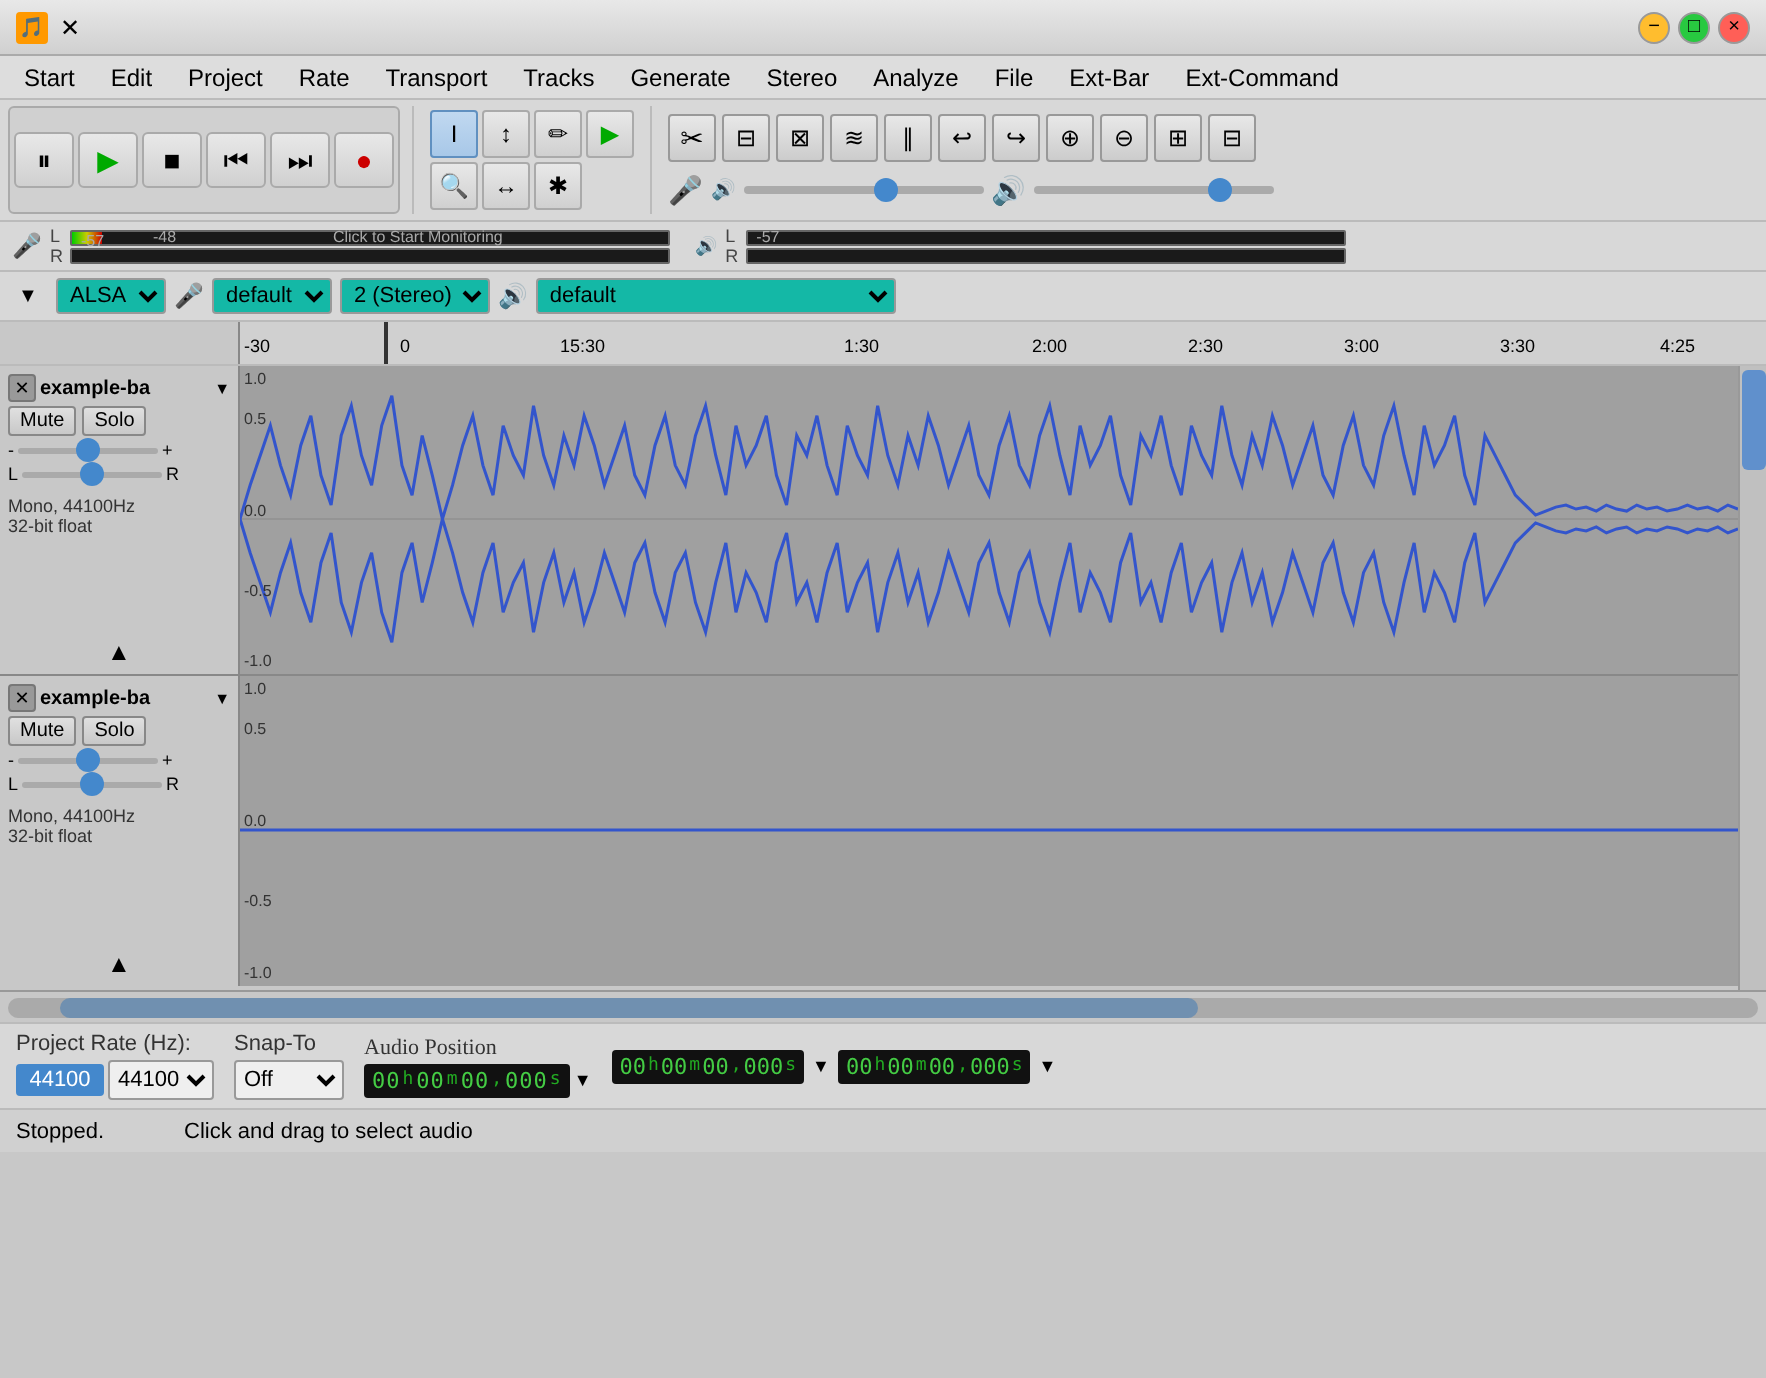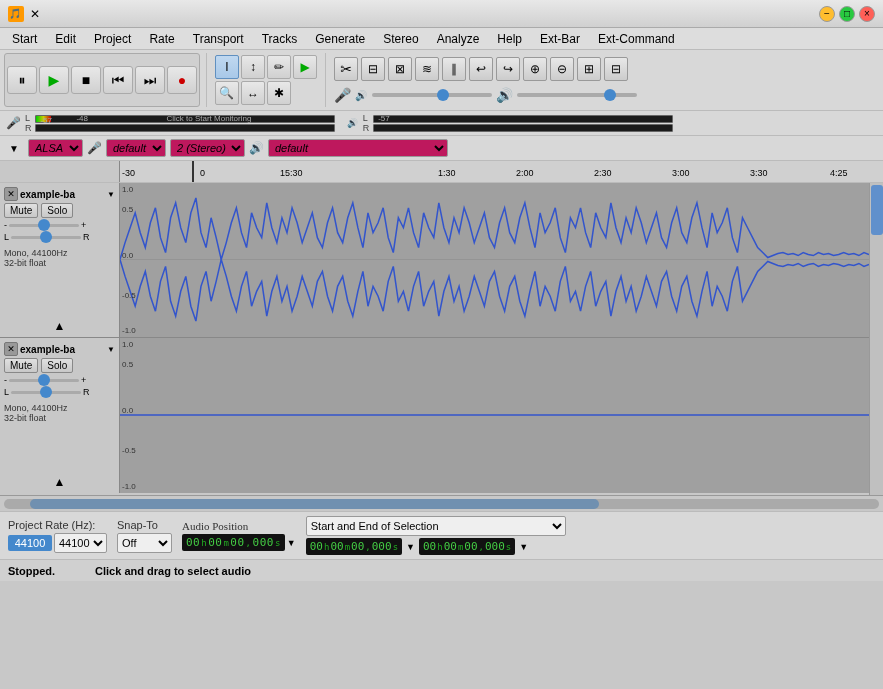--- a/index.html
+++ b/index.html
@@ -107,25 +107,24 @@
       background: #d8d8d8;
       border-bottom: 1px solid #bbb;
       display: flex;
       align-items: center;
       padding: 2px 4px;
       gap: 4px;
     }
     .device-select {
       font-size: 11px;
       border: 1px solid #999;
-      background: #be185d;
+      background: #14b8a6;
       padding: 1px 2px;
       border-radius: 2px;
       cursor: pointer;
-      font-style: italic;
     }
     .triangle-btn {
       width: 20px; height: 20px;
       display: flex; align-items: center; justify-content: center;
       cursor: pointer; font-size: 10px;
     }
 
     .waveform-svg {
       width: 100%;
       height: 100%;
@@ -149,21 +148,21 @@
 <div class="menu-bar">
   <span class="menu-item">Start</span>
   <span class="menu-item">Edit</span>
   <span class="menu-item">Project</span>
   <span class="menu-item">Rate</span>
   <span class="menu-item">Transport</span>
   <span class="menu-item">Tracks</span>
   <span class="menu-item">Generate</span>
   <span class="menu-item">Stereo</span>
   <span class="menu-item">Analyze</span>
-  <span class="menu-item">Help</span>
+  <span class="menu-item">File</span>
   <span class="menu-item">Ext-Bar</span>
   <span class="menu-item">Ext-Command</span>
 </div>
 
 <div style="background:#d8d8d8;border-bottom:1px solid #bbb;display:flex;align-items:stretch;padding:3px 4px;gap:6px;">
 
   <div class="toolbar-group">
     <button class="tb-btn" title="Pause">⏸</button>
     <button class="tb-btn" title="Play" style="color:#00aa00;">▶</button>
     <button class="tb-btn" title="Stop">■</button>
@@ -263,21 +262,21 @@
 </div>
 
 <div style="background:#d0d0d0;height:22px;border-bottom:1px solid #bbb;display:flex;overflow:hidden;">
   <div style="width:120px;min-width:120px;border-right:1px solid #888;background:#c8c8c8;"></div>
   <div style="flex:1;position:relative;display:flex;align-items:flex-end;padding-bottom:2px;">
     <span style="position:absolute;left:2px;font-size:9px;bottom:4px;">-30</span>
     <span style="position:absolute;left:55px;font-size:9px;bottom:4px;"></span>
     <span style="position:absolute;left:80px;font-size:9px;bottom:4px;">0</span>
     <span style="position:absolute;left:160px;font-size:9px;bottom:4px;">15:30</span>
     <span style="position:absolute;left:240px;font-size:9px;bottom:22px;">1:00</span>
-    <span style="position:absolute;left:318px;font-size:9px;bottom:4px;">1:30</span>
+    <span style="position:absolute;left:302px;font-size:9px;bottom:4px;">1:30</span>
     <span style="position:absolute;left:396px;font-size:9px;bottom:4px;">2:00</span>
     <span style="position:absolute;left:474px;font-size:9px;bottom:4px;">2:30</span>
     <span style="position:absolute;left:552px;font-size:9px;bottom:4px;">3:00</span>
     <span style="position:absolute;left:630px;font-size:9px;bottom:4px;">3:30</span>
     <span style="position:absolute;left:710px;font-size:9px;bottom:4px;">4:25</span>
 
     <div style="position:absolute;left:72px;top:0;width:2px;height:100%;background:#333;"></div>
   </div>
 </div>
 
@@ -428,24 +427,20 @@
         <span>00</span>
           <span style="font-size:9px;color:#22aa22;">,</span>
         <span>000</span>
           <span style="font-size:9px;color:#22aa22;">s</span>
       </div>
       <span style="font-size:9px;cursor:pointer;">▼</span>
     </div>
   </div>
 
   <div style="display:flex;flex-direction:column;gap:2px;flex:1;">
-    <select style="font-size:11px;border:1px solid #999;border-radius:2px;height:20px;width:260px;">
-      <option>Start and End of Selection</option>
-      <option>Start and Length of Selection</option>
-    </select>
     <div style="display:flex;align-items:center;gap:4px;">
 
       <div style="background:#111;color:#44cc44;font-family:monospace;font-size:11px;padding:2px 4px;border-radius:2px;display:flex;align-items:center;gap:1px;">
         <span>00</span>
           <span style="font-size:9px;color:#22aa22;">h</span>
         <span>00</span>
           <span style="font-size:9px;color:#22aa22;">m</span>
         <span>00</span>
           <span style="font-size:9px;color:#22aa22;">,</span>
         <span>000</span>
@@ -461,16 +456,16 @@
         <span>00</span>
           <span style="font-size:9px;color:#22aa22;">,</span>
         <span>000</span>
           <span style="font-size:9px;color:#22aa22;">s</span>
       </div>
       <span style="font-size:9px;cursor:pointer;">▼</span>
     </div>
   </div>
 </div>
 
-<div style="background:#d0d0d0;border-top:1px solid #bbb;height:22px;display:flex;align-items:center;padding:0 8px;gap:40px;font-size:11px;font-weight:bold;">
+<div style="background:#d0d0d0;border-top:1px solid #bbb;height:22px;display:flex;align-items:center;padding:0 8px;gap:40px;font-size:11px;">
   <span>Stopped.</span>
   <span>Click and drag to select audio</span>
 </div>
 
 </body></html>

